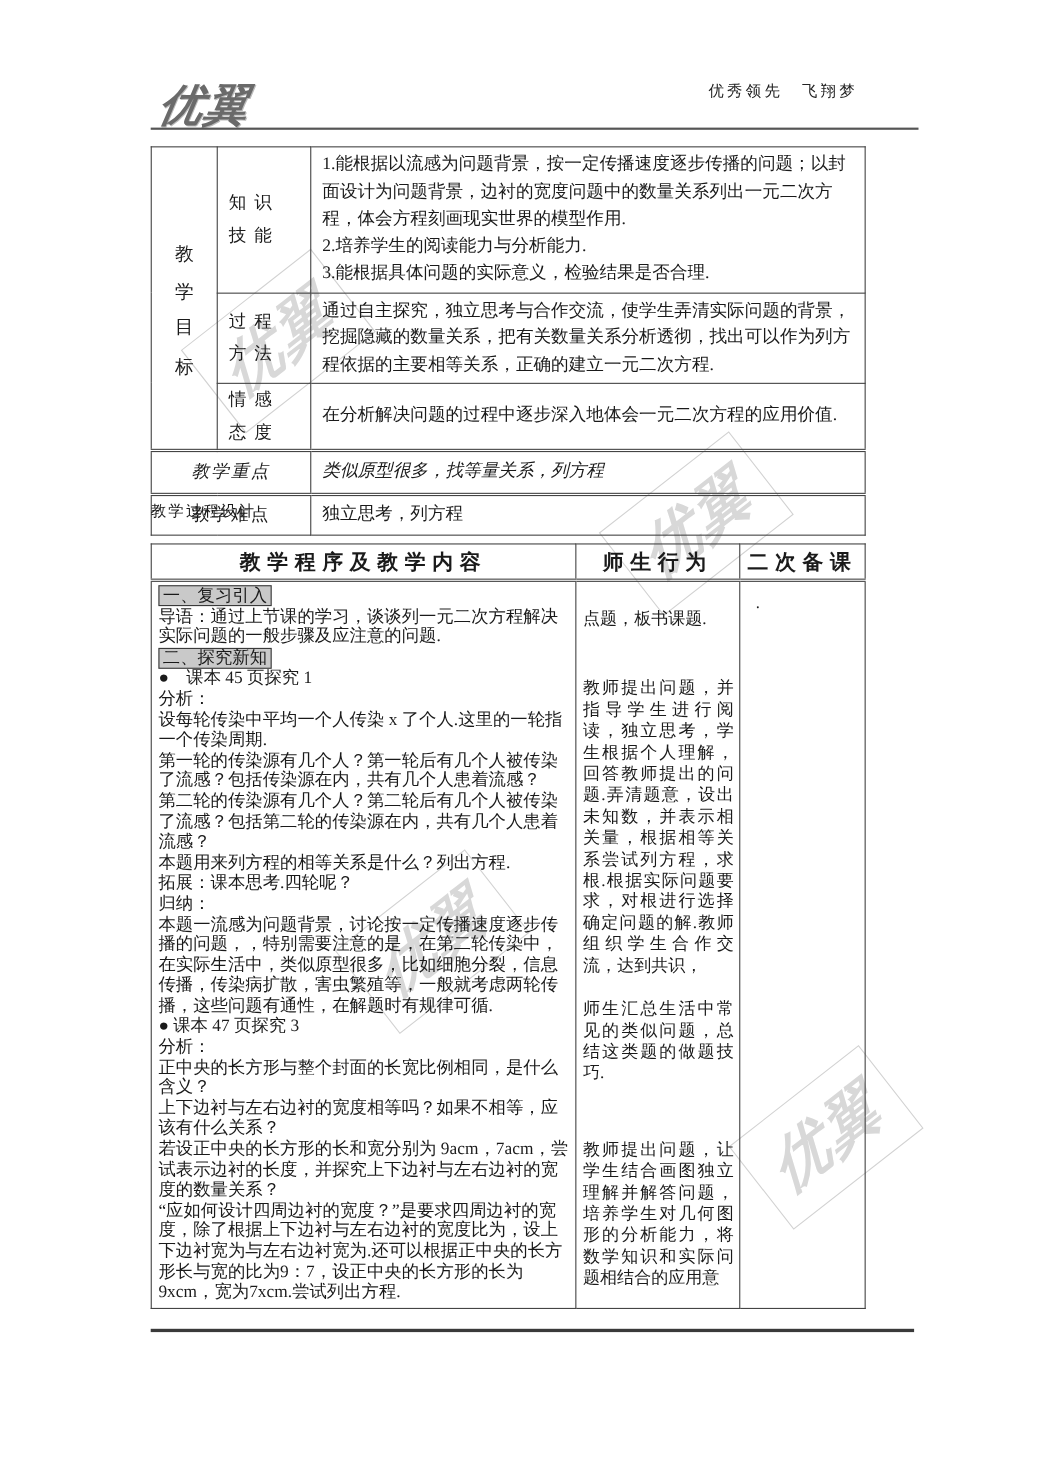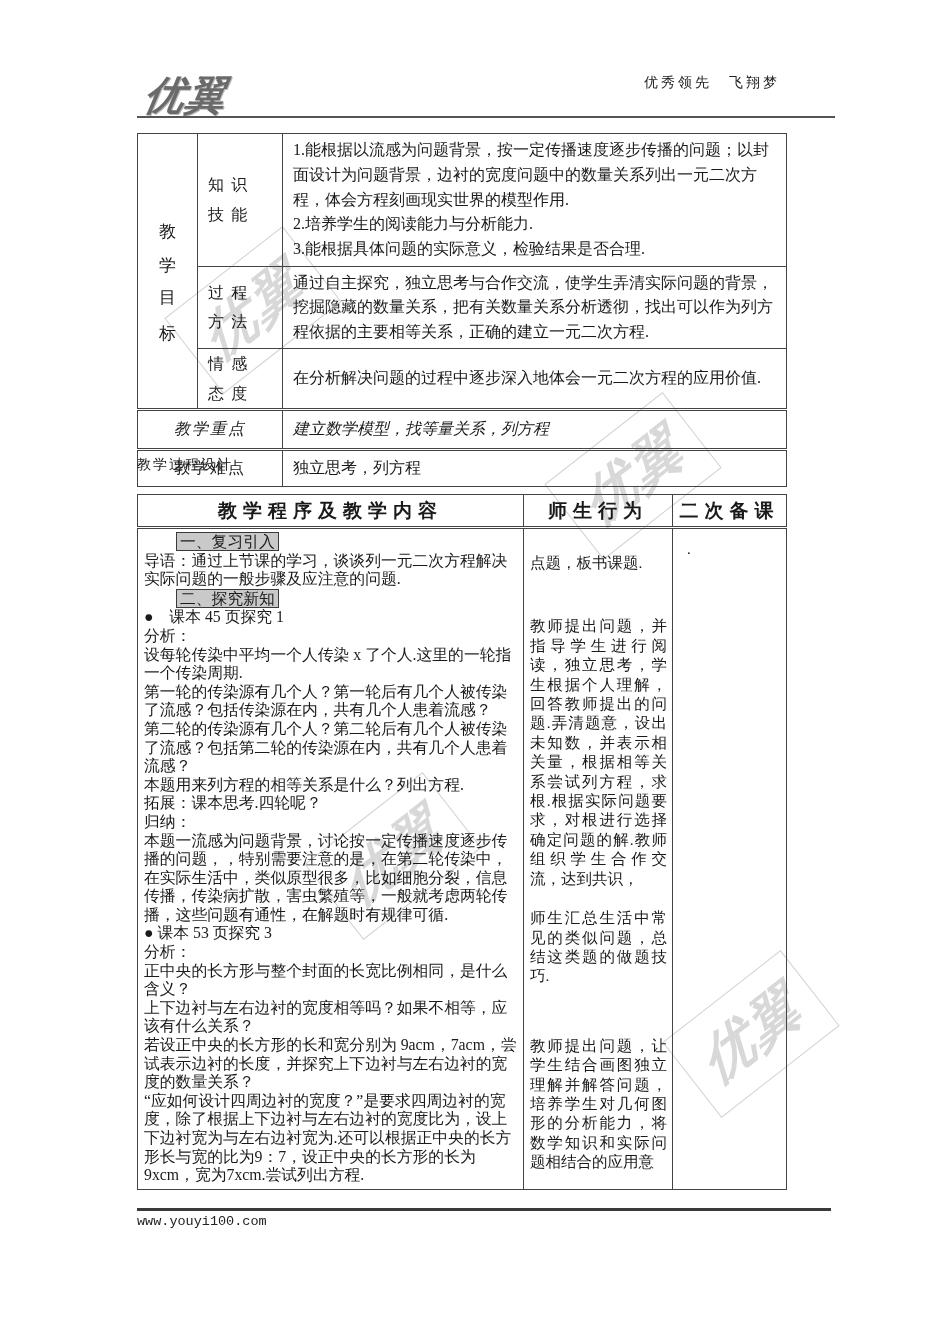--- a/index.html
+++ b/index.html
@@ -90,21 +90,20 @@
   }
   .t2 td { vertical-align: top; height: 662px; }
   .prog-cell { padding: 3px 5px 3px 6px; font-size: 15.8px; line-height: 18.6px; }
   .prog-cell p { margin: 0; }
   .hl {
     display: inline-block;
     background: #c9c9c9;
     border: 1px solid #3a3a3a;
     padding: 0 3px;
     line-height: 17px;
-    margin-left: 32px;
   }
   .act-cell {
     padding: 2px 5px 2px 6px; font-size: 15.5px; line-height: 19.4px;
     text-align: justify;
   }
   .act-cell p { margin: 0; }
   .act-p0 { margin-top: 22px !important; }
   .act-p1 { margin-top: 44px !important; }
   .act-p2 { margin-top: 20px !important; }
   .act-p3 { margin-top: 50px !important; }
@@ -168,21 +167,21 @@
     <td class="objcell">通过自主探究，独立思考与合作交流，使学生弄清实际问题的背景，挖掘隐藏的数量关系，把有关数量关系分析透彻，找出可以作为列方程依据的主要相等关系，正确的建立一元二次方程.</td>
   </tr>
   <tr class="row-e">
     <td>
       <div class="sublabel">情感态度</div>
     </td>
     <td class="objcell">在分析解决问题的过程中逐步深入地体会一元二次方程的应用价值.</td>
   </tr>
   <tr class="row-focus">
     <td colspan="2" class="mergedlabel">教学重点</td>
-    <td class="objcell">建立数学模型，找等量关系，列方程</td>
+    <td class="objcell">类似原型很多，找等量关系，列方程</td>
   </tr>
   <tr class="row-diff">
     <td colspan="2" class="mergedlabel">教学难点</td>
     <td class="objcell">独立思考，列方程</td>
   </tr>
 </tbody>
   </table>
 
 <div class="sec-title">教学过程设计</div>
 
@@ -205,34 +204,33 @@
       <p><span class="hl">二、探究新知</span></p>
       <p>●　课本 45 页探究 1</p>
       <p>分析：</p>
       <p>设每轮传染中平均一个人传染 x 了个人.这里的一轮指一个传染周期.</p>
       <p>第一轮的传染源有几个人？第一轮后有几个人被传染了流感？包括传染源在内，共有几个人患着流感？</p>
       <p>第二轮的传染源有几个人？第二轮后有几个人被传染了流感？包括第二轮的传染源在内，共有几个人患着流感？</p>
       <p>本题用来列方程的相等关系是什么？列出方程.</p>
       <p>拓展：课本思考.四轮呢？</p>
       <p>归纳：</p>
       <p>本题一流感为问题背景，讨论按一定传播速度逐步传播的问题，，特别需要注意的是，在第二轮传染中，在实际生活中，类似原型很多，比如细胞分裂，信息传播，传染病扩散，害虫繁殖等，一般就考虑两轮传播，这些问题有通性，在解题时有规律可循.</p>
-      <p>● 课本 53 页探究 3</p>
+      <p>● 课本 47 页探究 3</p>
       <p>分析：</p>
       <p>正中央的长方形与整个封面的长宽比例相同，是什么含义？</p>
       <p>上下边衬与左右边衬的宽度相等吗？如果不相等，应该有什么关系？</p>
       <p>若设正中央的长方形的长和宽分别为 9acm，7acm，尝试表示边衬的长度，并探究上下边衬与左右边衬的宽度的数量关系？</p>
       <p>“应如何设计四周边衬的宽度？”是要求四周边衬的宽度，除了根据上下边衬与左右边衬的宽度比为，设上下边衬宽为与左右边衬宽为.还可以根据正中央的长方形长与宽的比为9：7，设正中央的长方形的长为9xcm，宽为7xcm.尝试列出方程.</p>
     </td>
     <td class="act-cell">
       <p class="act-p0">点题，板书课题.</p>
       <p class="act-p1">教师提出问题，并指导学生进行阅读，独立思考，学生根据个人理解，回答教师提出的问题.弄清题意，设出未知数，并表示相关量，根据相等关系尝试列方程，求根.根据实际问题要求，对根进行选择确定问题的解.教师组织学生合作交流，达到共识，</p>
       <p class="act-p2">师生汇总生活中常见的类似问题，总结这类题的做题技巧.</p>
       <p class="act-p3">教师提出问题，让学生结合画图独立理解并解答问题，培养学生对几何图形的分析能力，将数学知识和实际问题相结合的应用意</p>
     </td>
     <td class="prep-cell">.</td>
   </tr>
 </tbody>
   </table>
 
 <div class="ftr">
   <div class="ftr-rule"></div>
-  <div class="ftr-site">www.youyi100.com</div>
 </div>
 
 </body></html>

